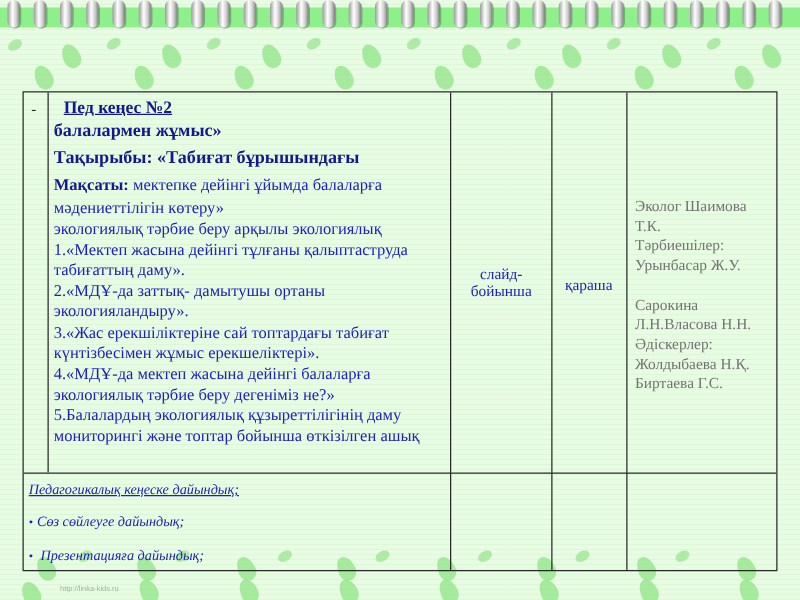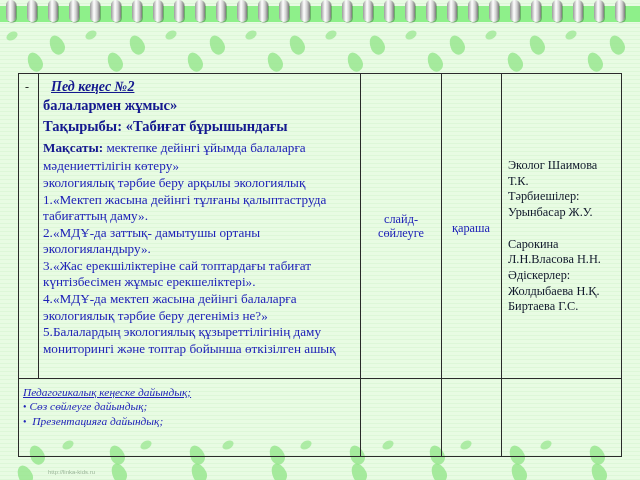--- a/index.html
+++ b/index.html
@@ -37,49 +37,49 @@
     }
     .vline { position: absolute; top: 0; width: 0; border-left: 1.5px solid #2a2a2a; }
     .hline { position: absolute; height: 0; border-top: 1.5px solid #2a2a2a; }
     .dash { position: absolute; left: 6px; top: 6px; font-size: 12px; color: #222; }
 
     .main-cell {
       position: absolute; left: 24px; top: 4px; width: 318px;
       color: #1f22b8; font-size: 13.2px; line-height: 16.6px;
     }
     .ped-title {
-      font-weight: bold; font-style: italic; text-decoration: underline;
+      font-weight: bold; text-decoration: underline;
       font-size: 14px; margin-left: 8px; color: #14188f;
       display: block; line-height: 17px;
     }
     .topic { font-weight: bold; font-size: 14.5px; line-height: 21px; color: #14188f; display: block; }
     .goal-label { font-weight: bold; color: #14188f; }
     .line { display: block; }
     .goal-block { display: block; line-height: 17.5px; margin-top: 2px; }
     .items .line { line-height: 16.6px; }
 
     .prep {
       position: absolute; left: 4px; top: 311px; width: 330px;
       color: #1f22b8; font-style: italic; font-size: 11.4px; line-height: 14px;
     }
     .prep-title { text-decoration: underline; display: block; }
-    .prep-item { display: block; }
+    .prep-item { display: block; margin-top: 12px; }
     .bullet { font-style: normal; font-size: 10px; margin-right: 3px; }
 
     .form-cell {
       position: absolute; left: 344px; top: 138px; width: 76px; text-align: center;
       color: #1f22b8; font-size: 12.3px; line-height: 14px;
     }
     .date-cell {
       position: absolute; left: 424px; top: 147px; width: 56px; text-align: center;
       color: #1f22b8; font-size: 12.3px; line-height: 14px;
     }
     .resp-cell {
       position: absolute; left: 489px; top: 84px; width: 115px;
-      color: #0f172a; font-size: 12.3px; line-height: 15.7px;
+      color: #737373; font-size: 12.3px; line-height: 15.7px;
     }
     .resp-cell .line { white-space: nowrap; }
     .watermark {
       position: absolute; left: 48px; top: 469px; font-size: 6px; color: #9cb79a;
       font-family: "Liberation Sans", sans-serif;
     }
   </style>
 </head>
 <body>
 
@@ -197,21 +197,21 @@
       <span class="line">күнтізбесімен жұмыс  ерекшеліктері».</span>
       <span class="line">4.«МДҰ-да мектеп жасына дейінгі балаларға</span>
       <span class="line">экологиялық тәрбие беру дегеніміз не?»</span>
       <span class="line">5.Балалардың экологиялық құзыреттілігінің даму</span>
       <span class="line">мониторингі және топтар бойынша өткізілген ашық</span>
     </span>
   </div>
 
   <div class="form-cell">
     <span class="line">слайд-</span>
-    <span class="line">сөйлеуге</span>
+    <span class="line">бойынша</span>
   </div>
 
   <div class="date-cell">қараша</div>
 
   <div class="resp-cell">
     <span class="line">Эколог Шаимова</span>
     <span class="line">Т.К.</span>
     <span class="line">Тәрбиешілер:</span>
     <span class="line">Урынбасар Ж.У.</span>
     <span class="line">&nbsp;</span>

